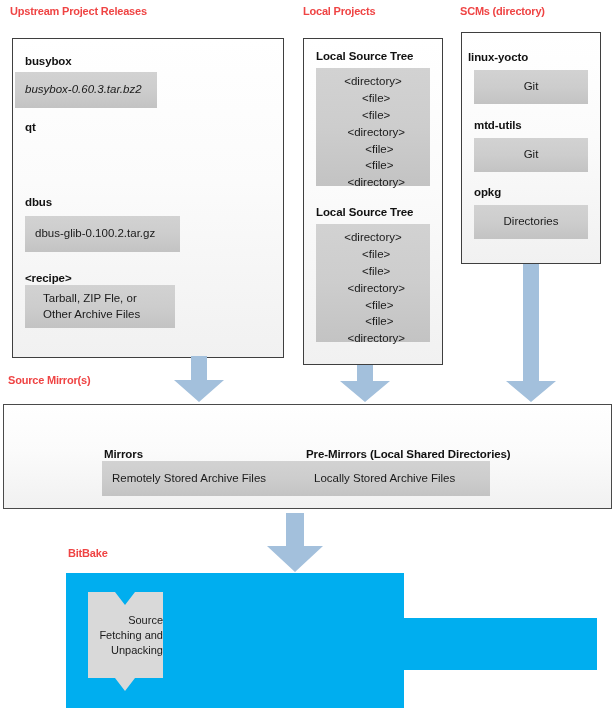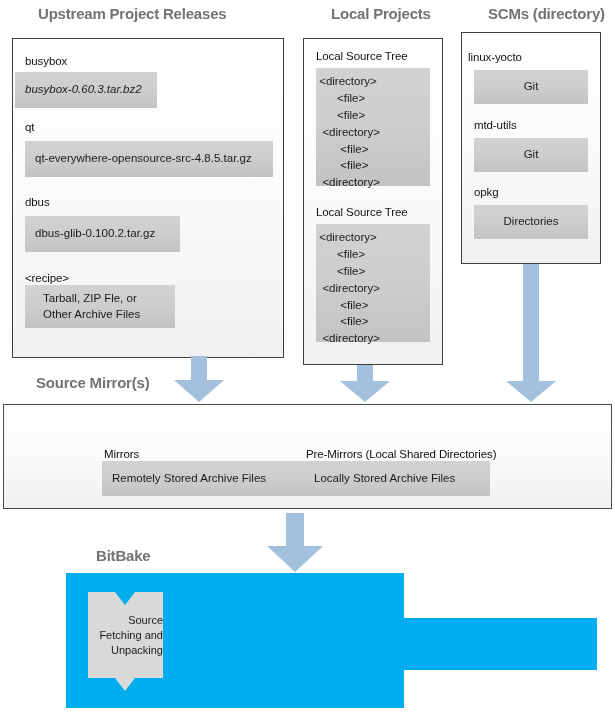--- a/index.html
+++ b/index.html
@@ -16,65 +16,64 @@
     position: relative;
     width: 615px;
     height: 718px;
     overflow: hidden;
     background: #ffffff;
   }
 
   
   .section-title {
     position: absolute;
-    font-size: 15px;
+    font-size: 11px;
     font-weight: bold;
-    color: #737373;
+    color: #ef4444;
     letter-spacing: -0.2px;
     white-space: nowrap;
-    margin-left: 28px;
   }
 
   
   .panel {
     position: absolute;
     background: linear-gradient(to bottom, #ffffff 0%, #fbfbfb 45%, #f1f1f1 100%);
     border: 1px solid #3f3f3f;
     box-sizing: border-box;
   }
   .panel.thin {
     border: 1px solid #4a4a4a;
   }
 
   
   .item-label {
     position: absolute;
     font-size: 11.5px;
-    font-weight: normal;
+    font-weight: bold;
     color: #111111;
     white-space: nowrap;
     letter-spacing: -0.1px;
   }
 
   
   .grey-box {
     position: absolute;
     background: linear-gradient(to bottom, #d2d2d2 0%, #cdcdcd 50%, #c3c3c3 100%);
     box-sizing: border-box;
     display: flex;
     align-items: center;
     font-size: 11.5px;
     color: #1a1a1a;
     line-height: 1.35;
   }
   .grey-box.left-pad { padding-left: 10px; }
   .grey-box.center { justify-content: center; text-align: center; }
   .grey-box.tree {
     align-items: flex-start;
-    justify-content: flex-start;
+    justify-content: center;
     padding-top: 5px;
     text-align: center;
   }
 
   .tree-list {
     margin: 0;
     padding: 0;
     list-style: none;
     font-size: 11.5px;
     line-height: 1.47;
@@ -127,21 +126,20 @@
 
   <div class="section-title" style="left:10px; top:5px;">Upstream Project Releases</div>
 
   <div class="panel" style="left:12px; top:38px; width:272px; height:320px;">
   </div>
 
   <div class="item-label" style="left:25px; top:55px;">busybox</div>
   <div class="grey-box left-pad" style="left:15px; top:72px; width:142px; height:36px;font-style:italic;">busybox-0.60.3.tar.bz2</div>
 
   <div class="item-label" style="left:25px; top:121px;">qt</div>
-  <div class="grey-box left-pad" style="left:25px; top:141px; width:248px; height:36px;">qt-everywhere-opensource-src-4.8.5.tar.gz</div>
 
   <div class="item-label" style="left:25px; top:196px;">dbus</div>
   <div class="grey-box left-pad" style="left:25px; top:216px; width:155px; height:36px;">dbus-glib-0.100.2.tar.gz</div>
 
   <div class="item-label" style="left:25px; top:272px;">&lt;recipe&gt;</div>
   <div class="grey-box left-pad" style="left:25px; top:285px; width:150px; height:43px; white-space:pre-line;padding-left:18px;">Tarball, ZIP Fle, or
 Other Archive Files</div>
 
   <div class="section-title" style="left:303px; top:5px;">Local Projects</div>
 

